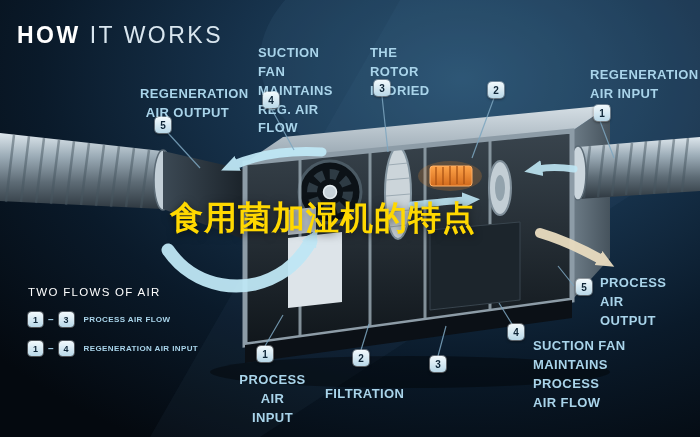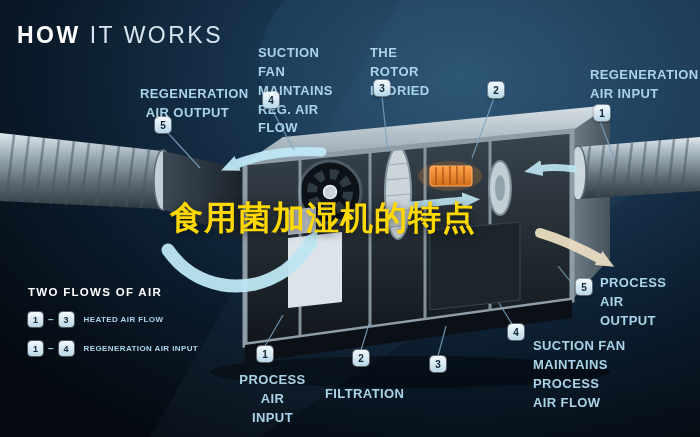--- a/index.html
+++ b/index.html
@@ -20,21 +20,21 @@
   }
   .badge {
     position:absolute; width:16px; height:16px; border-radius:4px;
     background:linear-gradient(180deg,#f3fafd,#b9d8e8);
     color:#0e2537; font-size:10px; font-weight:800;
     display:flex; align-items:center; justify-content:center;
     box-shadow:0 0 0 1px rgba(255,255,255,.35), 0 1px 3px rgba(0,0,0,.65);
   }
 
   .legend { position:absolute; left:28px; top:286px; }
-  .legend-title { font-size:11.5px; font-weight:700; color:#ffffff; letter-spacing:1.3px; }
+  .legend-title { font-size:11.5px; font-weight:400; color:#ffffff; letter-spacing:1.3px; }
   .legend-row { display:flex; align-items:center; margin-top:14px; }
   .badge-sm {
     width:15px; height:15px; border-radius:3.5px;
     background:linear-gradient(180deg,#f3fafd,#b9d8e8);
     color:#0e2537; font-size:9px; font-weight:800;
     display:flex; align-items:center; justify-content:center;
     box-shadow:0 0 0 1px rgba(255,255,255,.3), 0 1px 2px rgba(0,0,0,.6);
   }
   .dash { color:#9fc9e0; margin:0 5px; font-size:10px; font-weight:700; }
   .legend-label { margin-left:10px; font-size:8px; font-weight:700; color:#a9d4ea; letter-spacing:.4px; }
@@ -203,21 +203,21 @@
   <div class="badge" style="left:576px; top:279px;">5</div>
   <div class="callout-label" style="left:600px; top:274px; width:80px;">PROCESS AIR
 OUTPUT</div>
 
   <div class="legend">
     <div class="legend-title">TWO FLOWS OF AIR</div>
     <div class="legend-row">
       <div class="badge-sm">1</div>
       <span class="dash">–</span>
       <div class="badge-sm">3</div>
-      <span class="legend-label">HEATED AIR FLOW</span>
+      <span class="legend-label">PROCESS AIR FLOW</span>
     </div>
     <div class="legend-row">
       <div class="badge-sm">1</div>
       <span class="dash">–</span>
       <div class="badge-sm">4</div>
       <span class="legend-label">REGENERATION AIR INPUT</span>
     </div>
   </div>
 
 </div>

